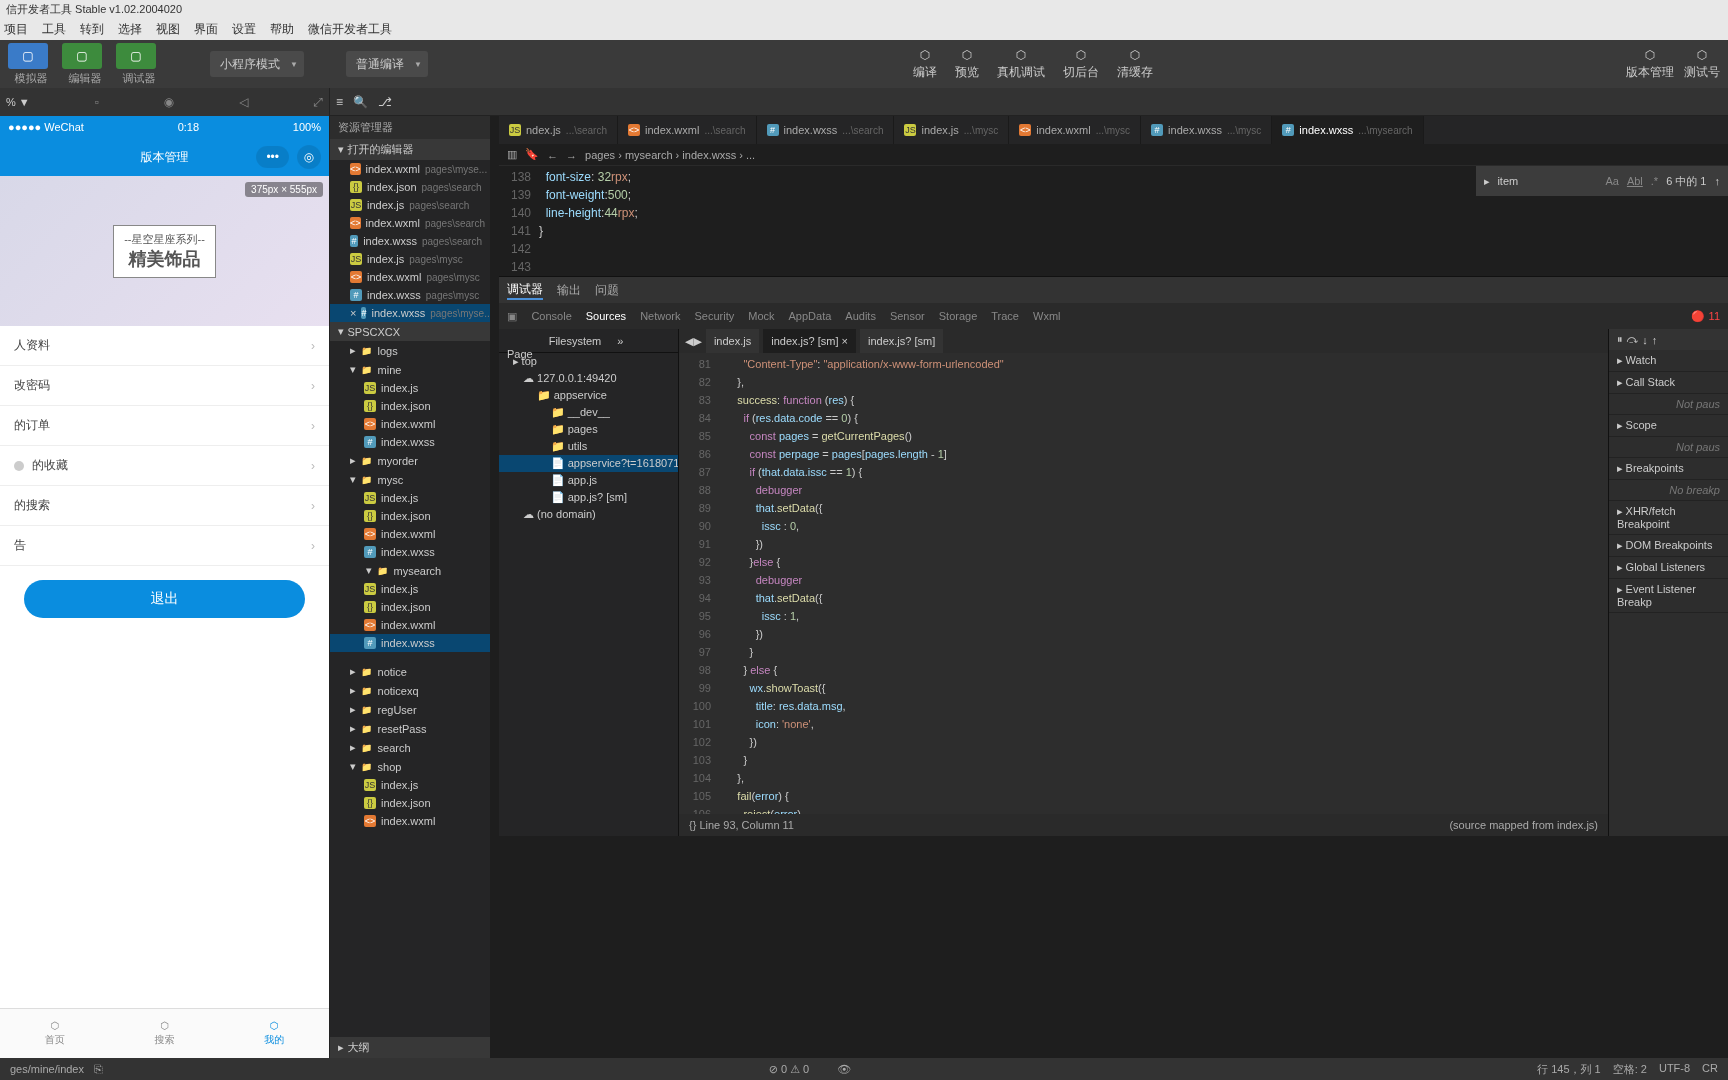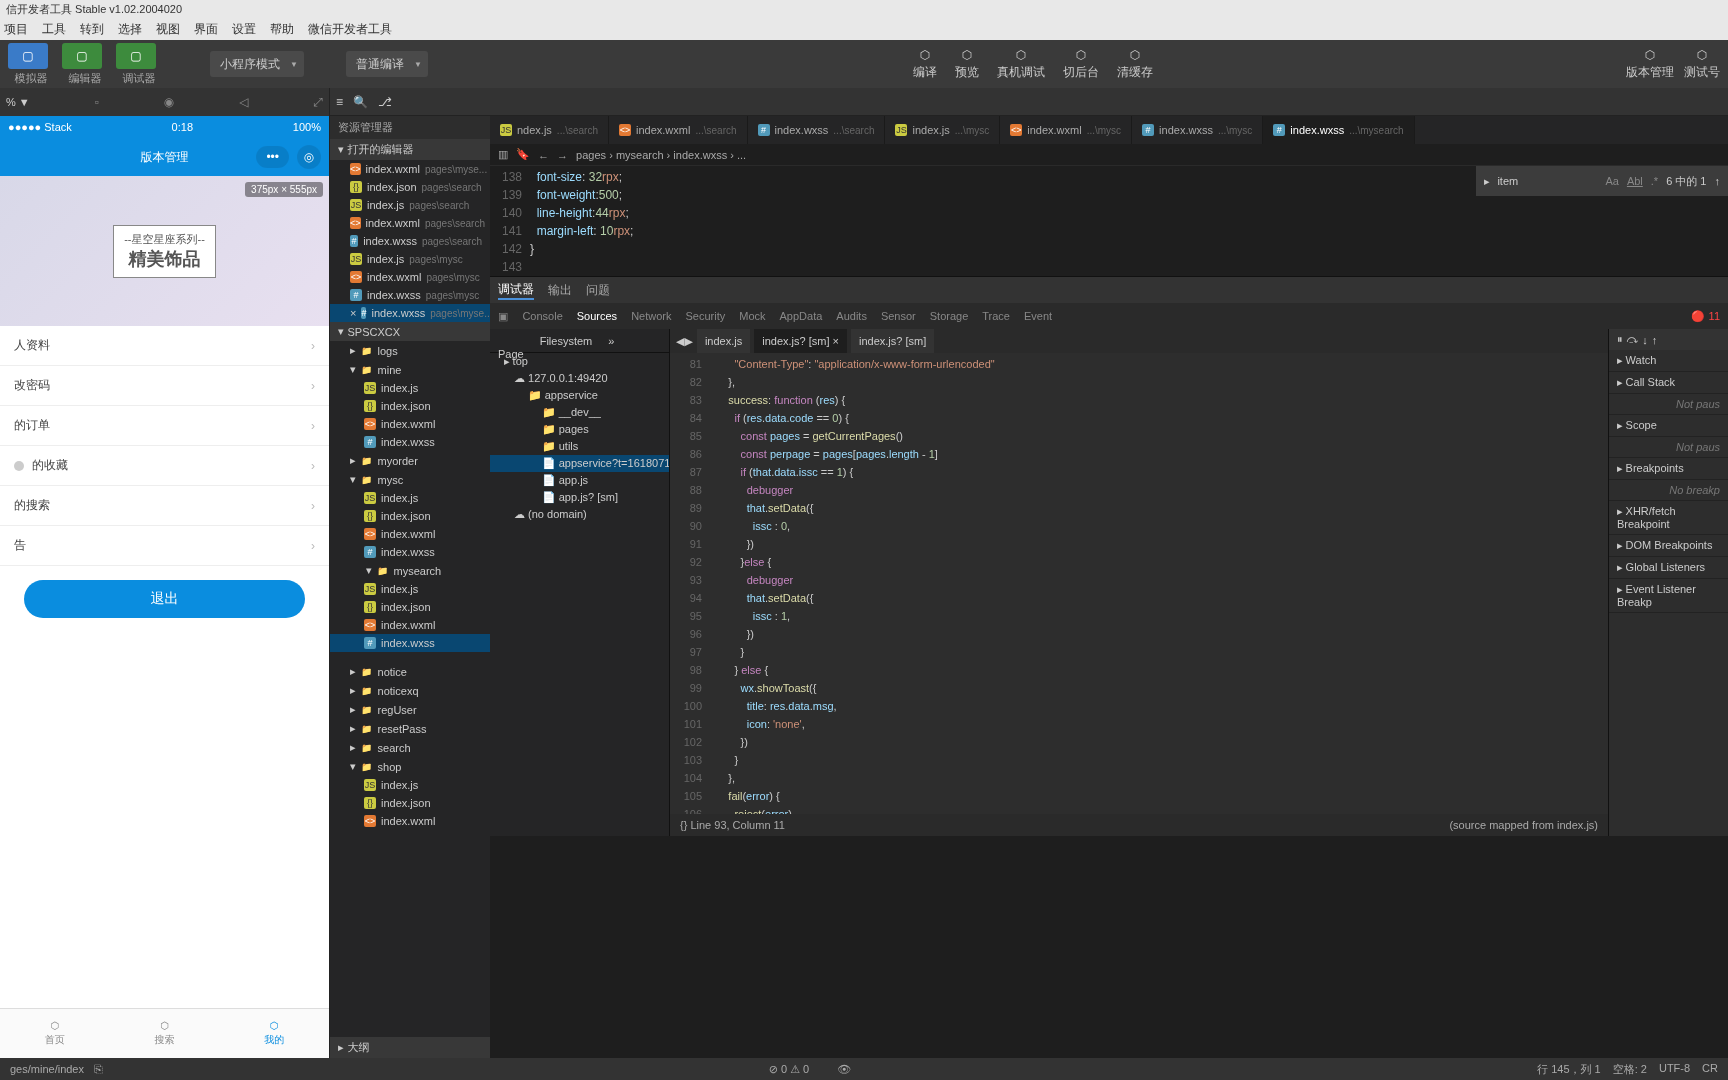--- a/index.html
+++ b/index.html
@@ -33,21 +33,21 @@
 .menu-list{background:#fff;}
 .menu-item{height:40px;border-bottom:1px solid #eee;display:flex;align-items:center;padding:0 14px;color:#444;}
 .menu-item .chev{margin-left:auto;color:#bbb;}
 .menu-item .dot{width:10px;height:10px;background:#ccc;border-radius:50%;margin-right:8px;}
 .logout-btn{background:#0a8ddf;color:#fff;margin:14px 24px;height:38px;border-radius:19px;display:flex;align-items:center;justify-content:center;font-size:14px;}
 .tab-bar{height:50px;background:#fafafa;border-top:1px solid #ddd;display:flex;margin-top:auto;}
 .tab-item{flex:1;display:flex;flex-direction:column;align-items:center;justify-content:center;gap:2px;font-size:10px;color:#888;}
 .tab-item.active{color:#0a8ddf;}
 .editor-area{flex:1;display:flex;flex-direction:column;background:#1e1e1e;}
 .editor-top-bar{height:28px;background:#333;display:flex;align-items:center;padding:0 6px;gap:10px;border-bottom:1px solid #222;}
-.editor-body{flex:1;display:flex;overflow:hidden;}
+.editor-body{flex:1;display:flex;overflow:hidden;gap:9px;}
 .explorer{width:160px;background:#252526;display:flex;flex-direction:column;font-size:12px;overflow-y:auto;}
 .explorer-header{padding:4px 8px;color:#aaa;font-size:11px;background:#2d2d2d;}
 .explorer-section{padding:3px 8px;color:#ccc;background:#383838;display:flex;align-items:center;gap:4px;font-size:11px;}
 .file-item{padding:3px 8px 3px 20px;color:#ccc;display:flex;align-items:center;gap:5px;font-size:11px;white-space:nowrap;}
 .file-item.selected{background:#094771;}
 .file-item .path{color:#777;font-size:10px;}
 .file-item.folder{padding-left:14px;}
 .ficon{width:12px;height:12px;display:inline-flex;align-items:center;justify-content:center;font-size:9px;border-radius:2px;}
 .ficon.js{background:#cbcb41;color:#333;}
 .ficon.json{background:#cbcb41;color:#333;}
@@ -176,21 +176,21 @@
   <div class="sim-panel">
     <div class="sim-toolbar">
       <span class="pct">% ▼</span>
       <span class="icn">▫</span>
       <span class="icn">◉</span>
       <span class="icn">◁</span>
       <span class="icn">⤢</span>
     </div>
     <div class="phone">
       <div class="status-bar">
-        <span>●●●●● Stack</span>
+        <span>●●●●● WeChat</span>
         <span>0:18</span>
         <span>100%</span>
       </div>
       <div class="nav-bar">
         <span>版本管理</span>
         <span class="dots">•••</span>
         <span class="target">◎</span>
       </div>
       <div class="banner">
         <div class="dim">375px × 555px</div>
@@ -362,21 +362,20 @@
               <div>139</div>
               <div>140</div>
               <div>141</div>
               <div>142</div>
               <div>143</div>
             </div>
           <div class="code-lines" id="wxss-code">
               <div class="l">  <span class="c-prop">font-size</span>: <span class="c-num">32</span><span class="c-val">rpx</span>;</div>
               <div class="l">  <span class="c-prop">font-weight</span>:<span class="c-num"><span class="c-num">500</span></span><span class="c-val"></span>;</div>
               <div class="l">  <span class="c-prop">line-height</span>:<span class="c-num">44</span><span class="c-val">rpx</span>;</div>
-              <div class="l">  <span class="c-prop">margin-left</span>: <span class="c-num">10</span><span class="c-val">rpx</span>;</div>
               <div class="l">}</div>
               <div class="l"></div>
             </div>
         </div>
 
         <div class="devtools-panel">
           <div class="dt-tabs" id="dt-main-tabs">
               <span class="t active">调试器</span>
               <span class="t">输出</span>
               <span class="t">问题</span>
@@ -386,21 +385,21 @@
           <span class="t">Console</span>
               <span class="t active">Sources</span>
               <span class="t">Network</span>
               <span class="t">Security</span>
               <span class="t">Mock</span>
               <span class="t">AppData</span>
               <span class="t">Audits</span>
               <span class="t">Sensor</span>
               <span class="t">Storage</span>
               <span class="t">Trace</span>
-              <span class="t">Event</span>
+              <span class="t">Wxml</span>
               <span class="err">🔴 11</span>
             </div>
           <div class="dt-body">
             <div class="dt-sidebar">
               <div class="dt-sidebar-tabs" id="dt-sidebar-tabs">
                   <div class="st active">Page</div>
                   <div class="st">Filesystem</div>
                   <div class="st">»</div>
                 </div>
               <div id="dt-tree">

